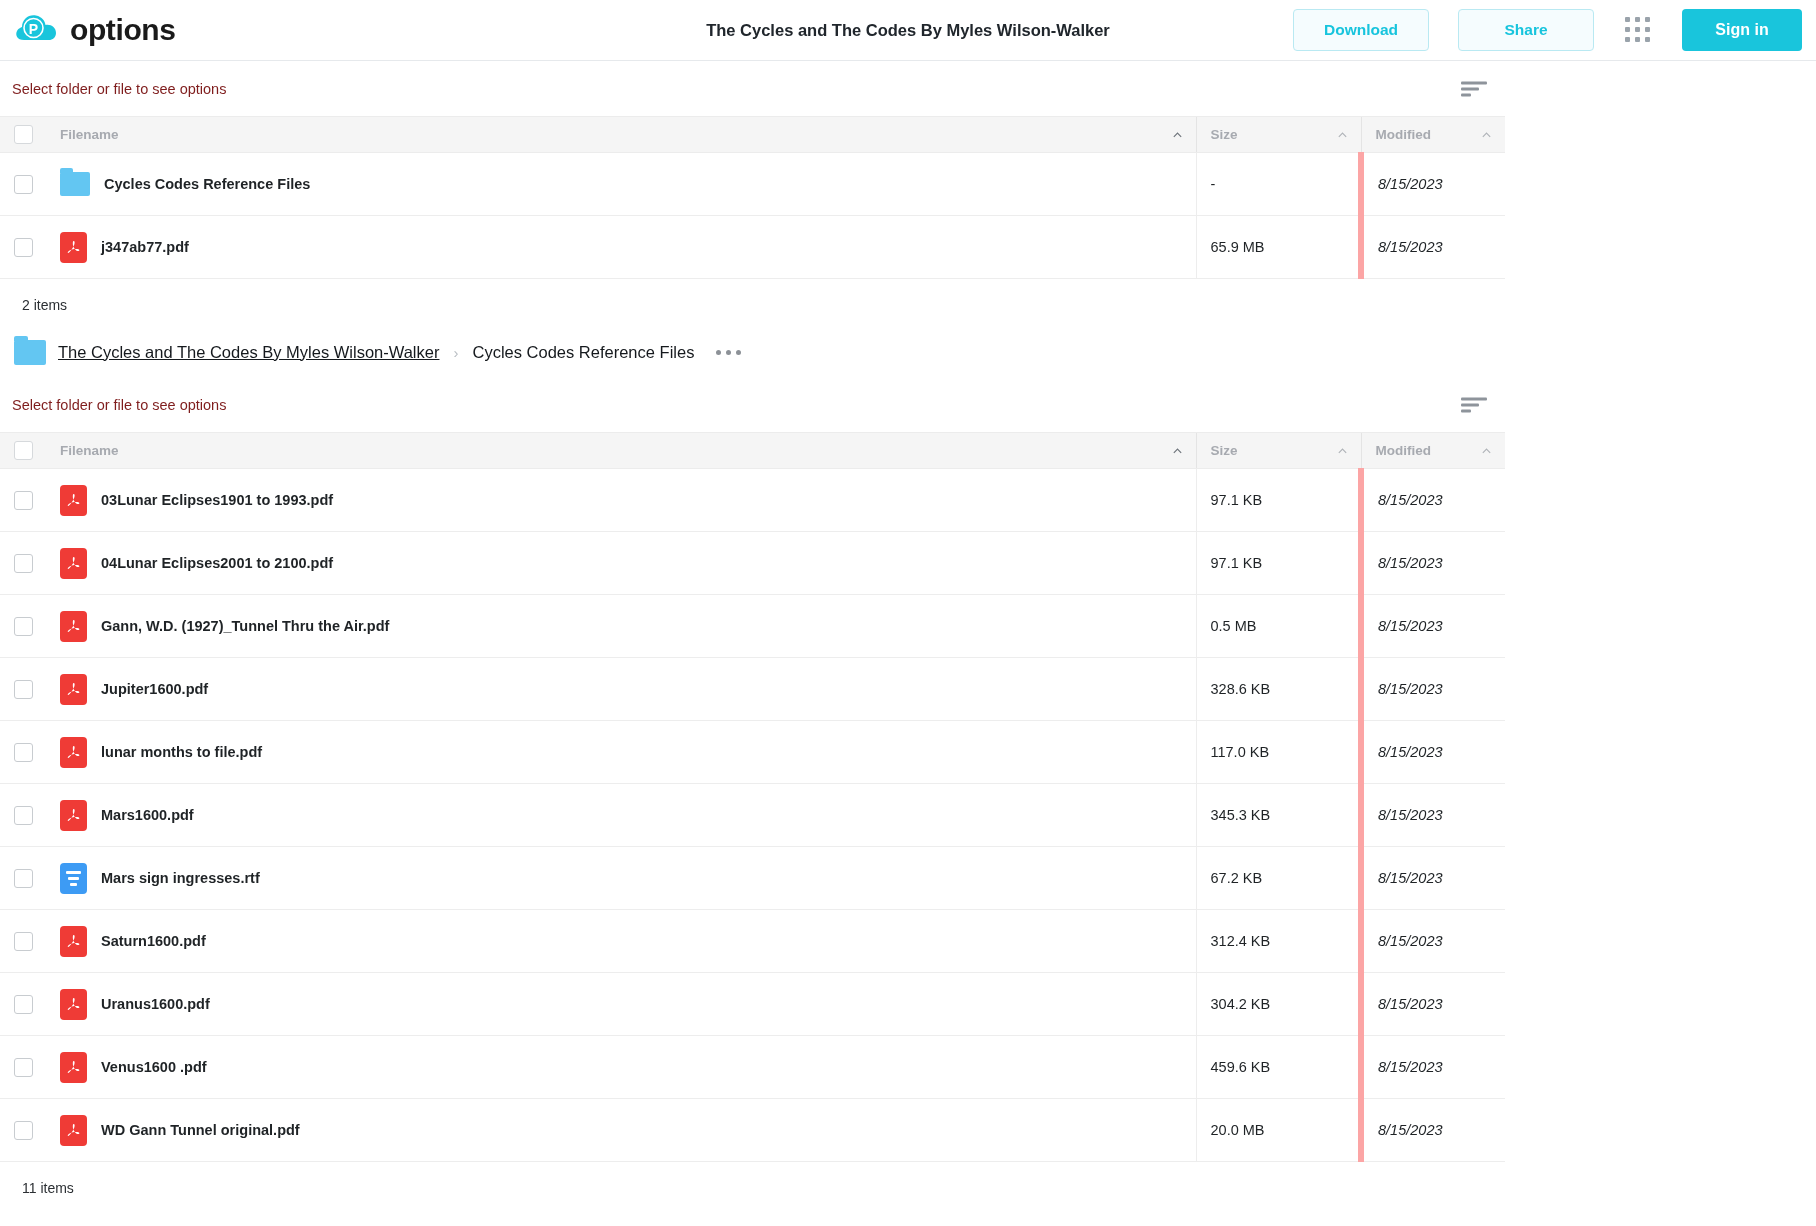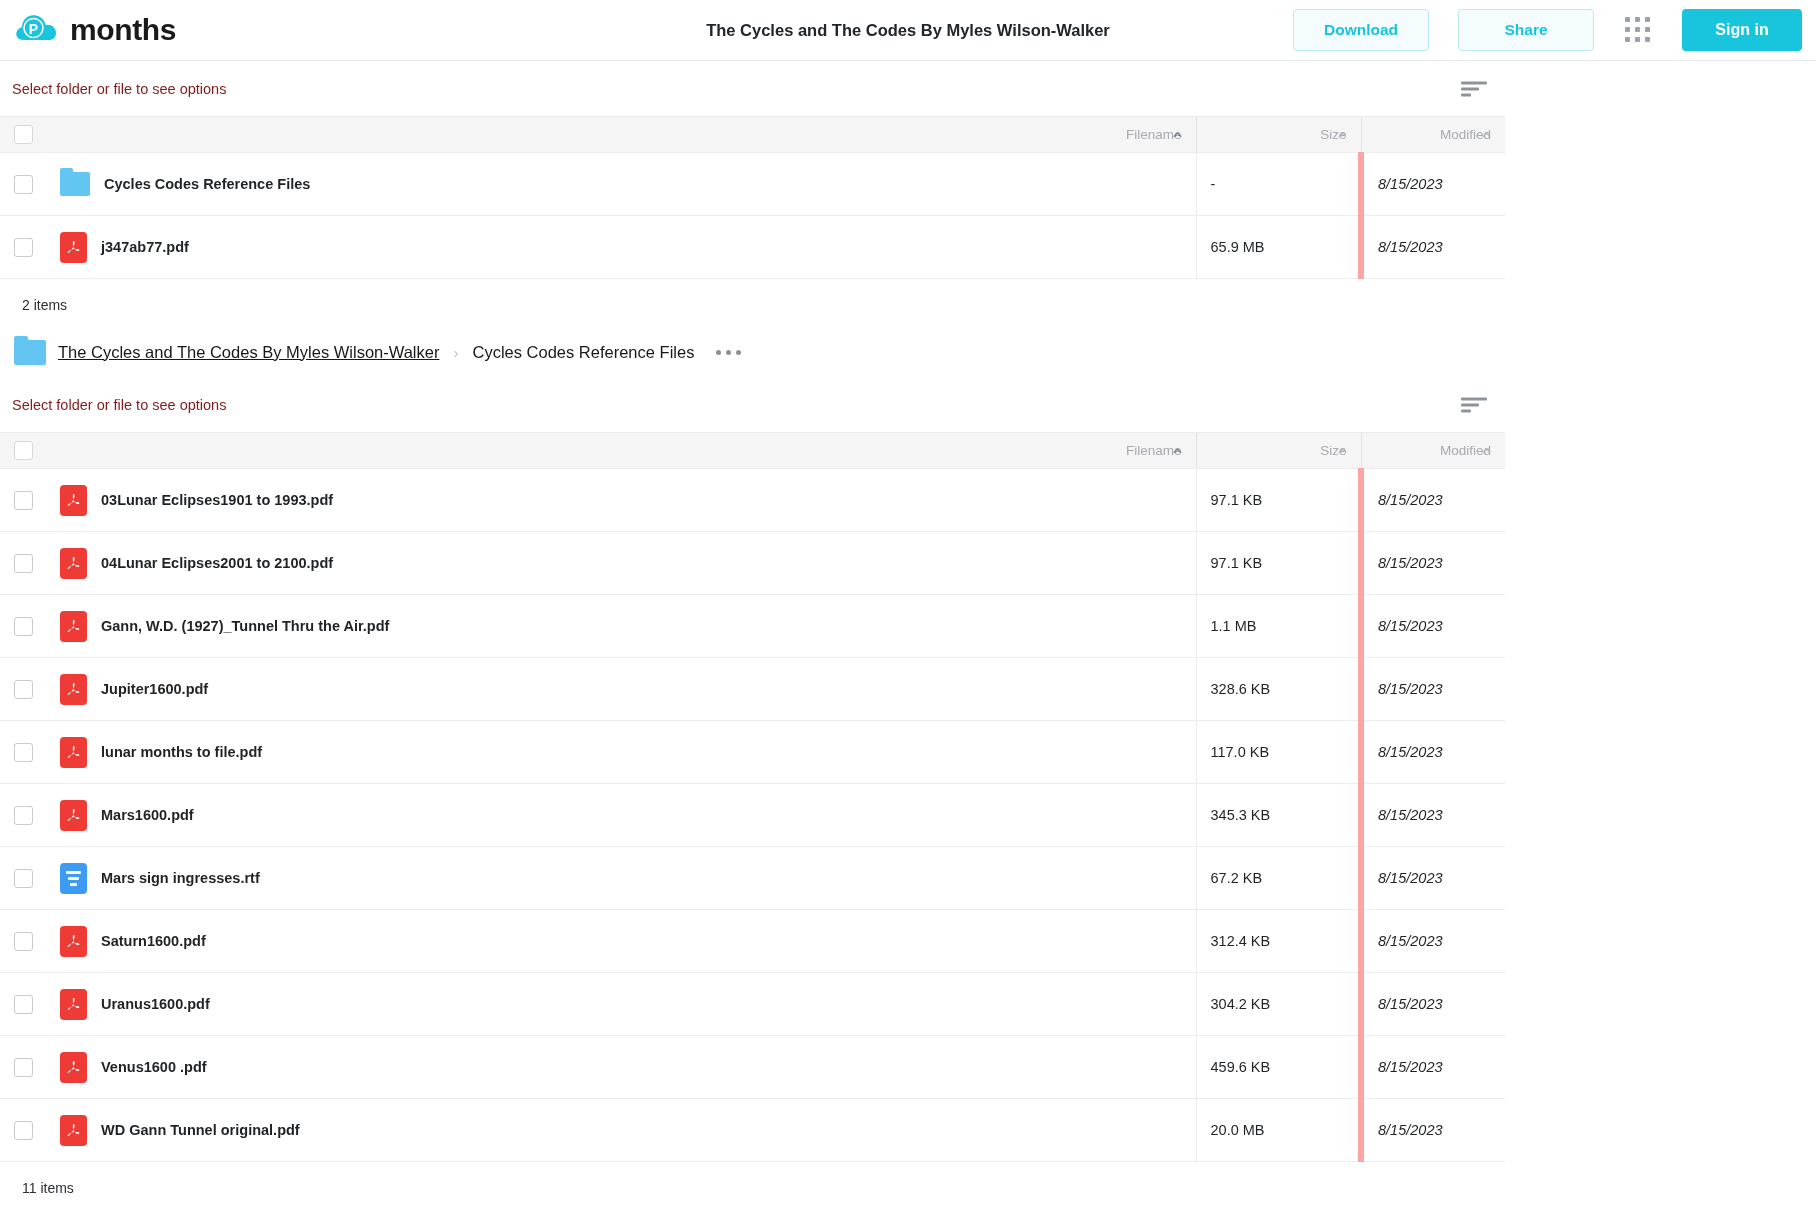--- a/index.html
+++ b/index.html
@@ -112,23 +112,23 @@
 
   table.files {
     width: 1505px;
     border-collapse: collapse;
     table-layout: fixed;
   }
   table.files thead th {
     background: #f5f5f5;
     height: 36px;
     font-size: 13.5px;
-    font-weight: 400;
+    font-weight: 700;
     color: #a7aab0;
-    text-align: right;
+    text-align: left;
     padding: 0 14px;
     border-top: 1px solid #ececec;
     border-bottom: 1px solid #ececec;
     position: relative;
     vertical-align: middle;
   }
   th.col-check { width: 46px; padding-left: 17px; padding-right:0; }
   th.col-name  { width: 1150px; padding-left: 6px; }
   th.col-size  { width: 165px; border-left: 1px solid #e4e4e4; }
   th.col-mod   { width: 144px; border-left: 1px solid #e4e4e4; }
@@ -265,21 +265,21 @@
   <div class="header">
     <div class="brand">
       <span class="brand-logo">
         <svg width="46" height="40" viewBox="0 0 46 40">
           <path d="M10 30 C3 30 1 25 3 21 C4.5 18 8 17 8 17 C8 9 15 4 22 5.5 C28 6.8 31 11 31.5 15 C37 14 42 17.5 42 23 C42 27.5 38.5 30 35 30 Z" fill="#19c5dc"></path>
           <circle cx="19.5" cy="18" r="10.5" fill="#19c5dc"></circle>
           <circle cx="19.5" cy="18" r="9.5" fill="none" stroke="#ffffff" stroke-width="1.6"></circle>
           <text x="19.5" y="23.5" font-family="'Liberation Sans', sans-serif" font-size="14" font-weight="700" fill="#ffffff" text-anchor="middle">P</text>
         </svg>
       </span>
-      <span class="brand-name">months</span>
+      <span class="brand-name">options</span>
     </div>
 
     <div class="doc-title">The Cycles and The Codes By Myles Wilson-Walker</div>
 
     <div class="header-actions">
       <button class="btn-outline">Download</button>
       <button class="btn-outline">Share</button>
       <span class="grid-icon">
         <i></i>
           <i></i>
@@ -470,21 +470,21 @@
             <td class="c-name">
               <span class="namecell">
                 <span class="pdf-icn">
                   <svg width="15" height="17" viewBox="0 0 15 17">
                     <path d="M7.6 2 C8.6 2 9 3.2 8.3 5.4 C7.6 7.6 5.2 11.3 3.6 13 C2.3 14.4 1.4 14.3 1.8 13.2 C2.3 11.9 5 10.6 8.2 10.1 C11 9.7 13.4 10.1 13.4 11.2 C13.4 12.2 11.6 12.3 10.2 11.4 C8.6 10.4 7.2 8 6.9 5.8 C6.7 3.6 6.9 2 7.6 2 Z" fill="#ffffff"></path>
                   </svg>
                 </span>
                 <span class="fname">Gann, W.D. (1927)_Tunnel Thru the Air.pdf</span>
               </span>
             </td>
-            <td class="c-size">1.1 MB</td>
+            <td class="c-size">0.5 MB</td>
             <td class="c-mod">8/15/2023</td>
           </tr>
           <tr>
             <td class="c-check">
               <span class="chk"></span>
             </td>
             <td class="c-name">
               <span class="namecell">
                 <span class="pdf-icn">
                   <svg width="15" height="17" viewBox="0 0 15 17">

